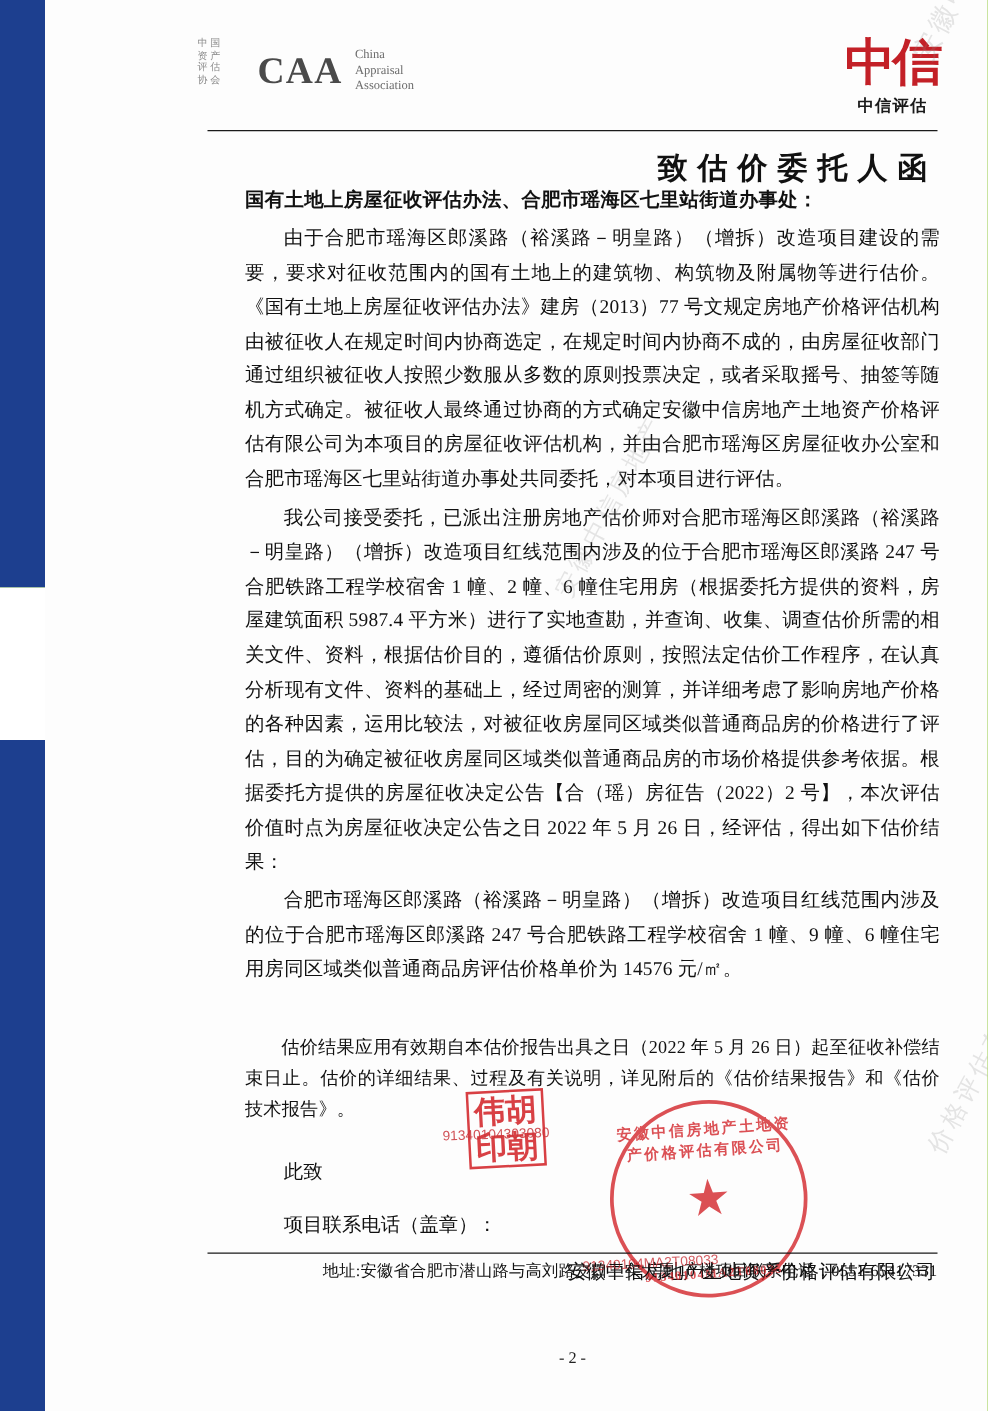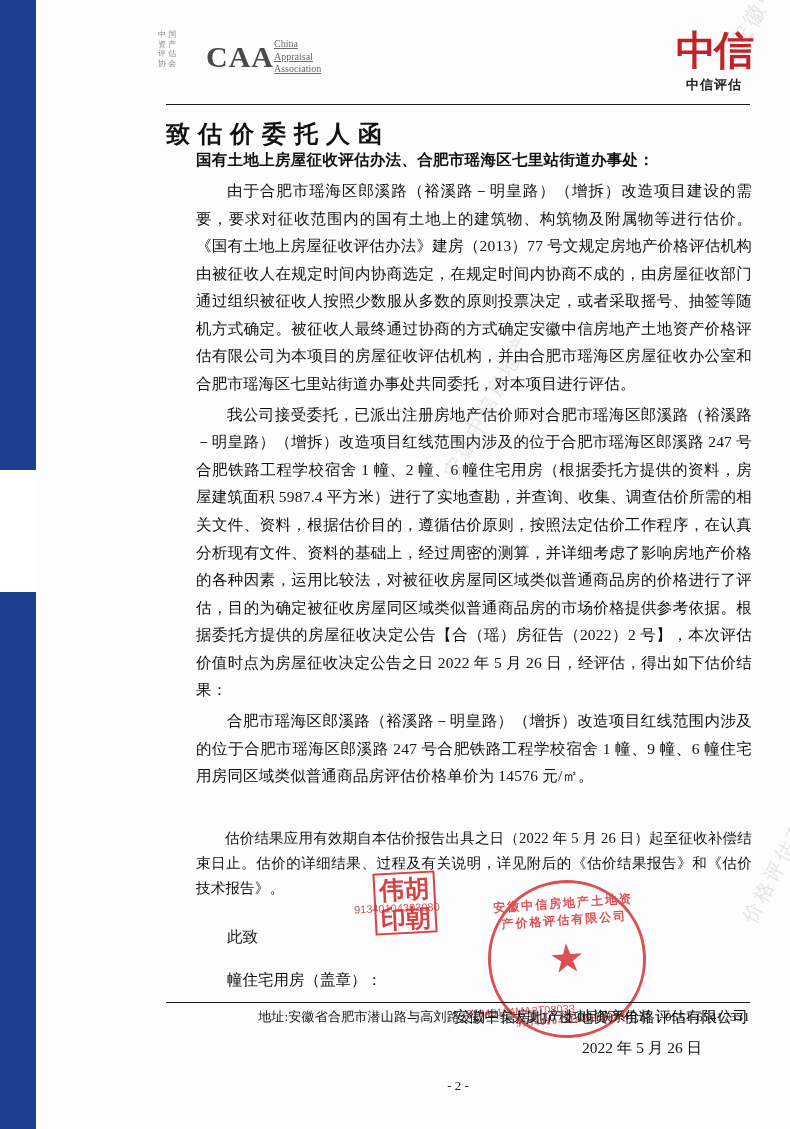--- a/index.html
+++ b/index.html
@@ -55,25 +55,25 @@
     align-items: center;
   }
   .caa-mark {
     font-family: "Liberation Serif", serif;
     font-size: 30px;
     font-weight: bold;
     letter-spacing: 1px;
     color: #4a4a4a;
   }
   .caa-text {
+    margin-left: 10px;
     line-height: 1.25;
     font-family: "Liberation Serif", serif;
     font-size: 10px;
     color: #6b6b6b;
-    text-decoration: underline;
   }
   .caa-cn {
     position: absolute;
     left: 122px; top: 0;
     font-family: "Liberation Sans", sans-serif;
     font-size: 8px;
     color: #8a8a8a;
     line-height: 1.2;
     width: 28px;
   }
@@ -104,21 +104,21 @@
     left: 130px; top: 104px;
     width: 584px;
     border-top: 1.6px solid #1a1a1a;
   }
 
   
   .doc-title {
     position: absolute;
     left: 130px; top: 118px;
     width: 584px;
-    text-align: left;
+    text-align: right;
     font-size: 24px;
     font-weight: bold;
     letter-spacing: 8px;
     color: #111;
   }
 
   
   .body-wrap {
     position: absolute;
     left: 160px; top: 150px;
@@ -314,23 +314,22 @@
 
     <div class="doc-title">致估价委托人函</div>
 
     <div class="body-wrap">
       <div class="salutation">国有土地上房屋征收评估办法、合肥市瑶海区七里站街道办事处：</div>
       <p class="para">由于合肥市瑶海区郎溪路（裕溪路－明皇路）（增拆）改造项目建设的需要，要求对征收范围内的国有土地上的建筑物、构筑物及附属物等进行估价。《国有土地上房屋征收评估办法》建房（2013）77 号文规定房地产价格评估机构由被征收人在规定时间内协商选定，在规定时间内协商不成的，由房屋征收部门通过组织被征收人按照少数服从多数的原则投票决定，或者采取摇号、抽签等随机方式确定。被征收人最终通过协商的方式确定安徽中信房地产土地资产价格评估有限公司为本项目的房屋征收评估机构，并由合肥市瑶海区房屋征收办公室和合肥市瑶海区七里站街道办事处共同委托，对本项目进行评估。</p>
       <p class="para">我公司接受委托，已派出注册房地产估价师对合肥市瑶海区郎溪路（裕溪路－明皇路）（增拆）改造项目红线范围内涉及的位于合肥市瑶海区郎溪路 247 号合肥铁路工程学校宿舍 1 幢、2 幢、6 幢住宅用房（根据委托方提供的资料，房屋建筑面积 5987.4 平方米）进行了实地查勘，并查询、收集、调查估价所需的相关文件、资料，根据估价目的，遵循估价原则，按照法定估价工作程序，在认真分析现有文件、资料的基础上，经过周密的测算，并详细考虑了影响房地产价格的各种因素，运用比较法，对被征收房屋同区域类似普通商品房的价格进行了评估，目的为确定被征收房屋同区域类似普通商品房的市场价格提供参考依据。根据委托方提供的房屋征收决定公告【合（瑶）房征告（2022）2 号】，本次评估价值时点为房屋征收决定公告之日 2022 年 5 月 26 日，经评估，得出如下估价结果：</p>
       <p class="para">合肥市瑶海区郎溪路（裕溪路－明皇路）（增拆）改造项目红线范围内涉及的位于合肥市瑶海区郎溪路 247 号合肥铁路工程学校宿舍 1 幢、9 幢、6 幢住宅用房同区域类似普通商品房评估价格单价为 14576 元/㎡。</p>
       <p class="para small">估价结果应用有效期自本估价报告出具之日（2022 年 5 月 26 日）起至征收补偿结束日止。估价的详细结果、过程及有关说明，详见附后的《估价结果报告》和《估价技术报告》。</p>
       <div class="zhici">此致</div>
-      <div class="signline">幢住宅用房（盖章）：</div>
+      <div class="signline">项目联系电话（盖章）：</div>
       <div class="company">安徽中信房地产土地资产价格评估有限公司</div>
-      <div class="sigdate">2022 年 5 月 26 日</div>
     </div>
 
     <div class="stamp-red-square">伟胡印朝</div>
     <div class="stamp-code">91340104303080</div>
     <div class="stamp-round">
       <div class="arc-top">安徽中信房地产土地资产价格评估有限公司</div>
       <div class="star">★</div>
       <div class="arc-bottom">91340104MA2T08033</div>
     </div>
     <div class="stamp-code2">91340104MA2T08033</div>

